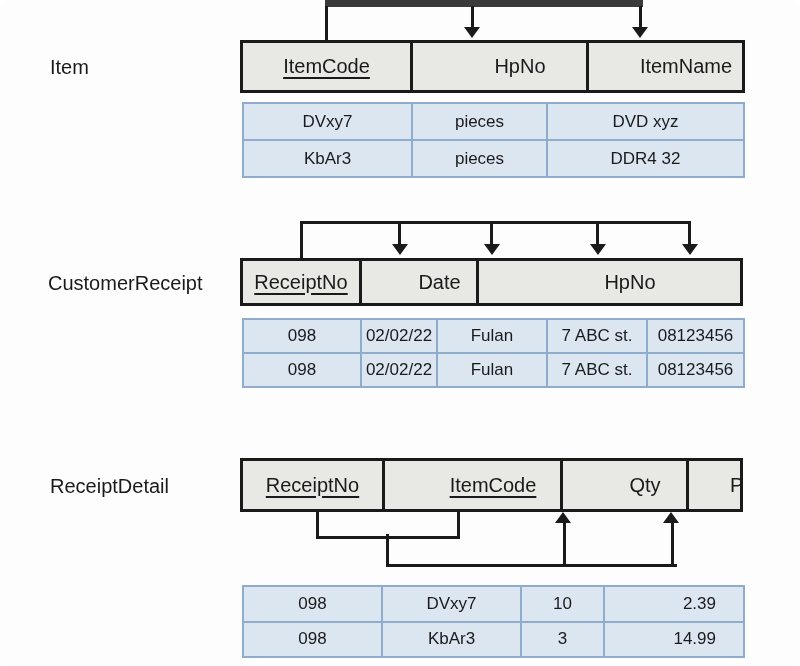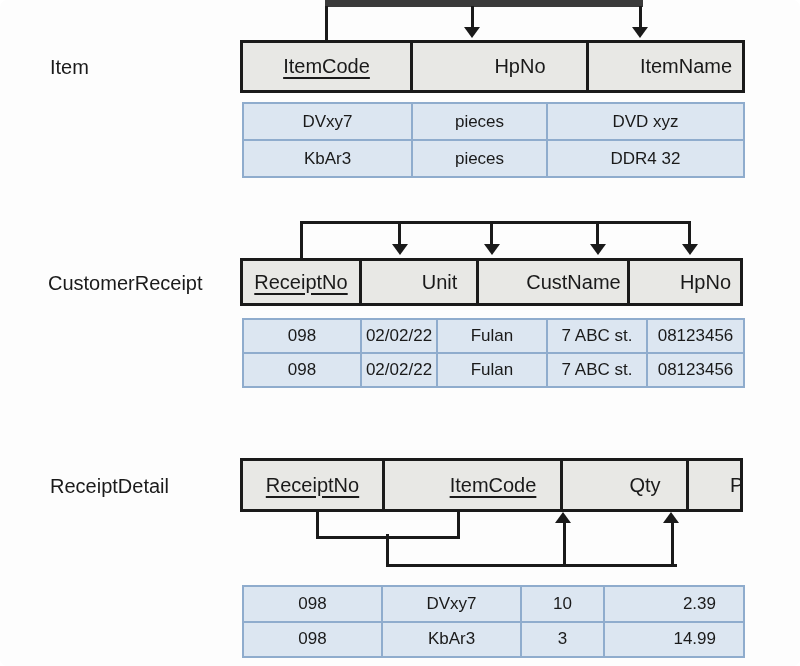--- a/index.html
+++ b/index.html
@@ -81,24 +81,21 @@
   <div class="vline" style="left:596px;top:223px;width:3px;height:23px"></div>
   <div class="ah-down" style="left:590px;top:244px"></div>
   <div class="vline" style="left:688px;top:223px;width:3px;height:23px"></div>
   <div class="ah-down" style="left:682px;top:244px"></div>
 
   <div class="hdr" style="left:240px;top:258px;width:503px;height:48px">
     <div class="hcell div" style="flex:0 0 119px">
         <span class="u">ReceiptNo</span>
       </div>
     <div class="hcell div" style="flex:0 0 76px">
-        <span>Unit</span>
-      </div>
-    <div class="hcell div" style="flex:0 0 110px">
-        <span>CustName</span>
+        <span>Date</span>
       </div>
     <div class="hcell" style="flex:1">
         <span>HpNo</span>
       </div>
   </div>
 
   <div class="dtable" style="left:242px;top:318px;width:503px;height:70px">
     <div class="drow div">
       <div class="dcell div" style="flex:0 0 118px">098</div>
       <div class="dcell div" style="flex:0 0 76px">02/02/22</div>

